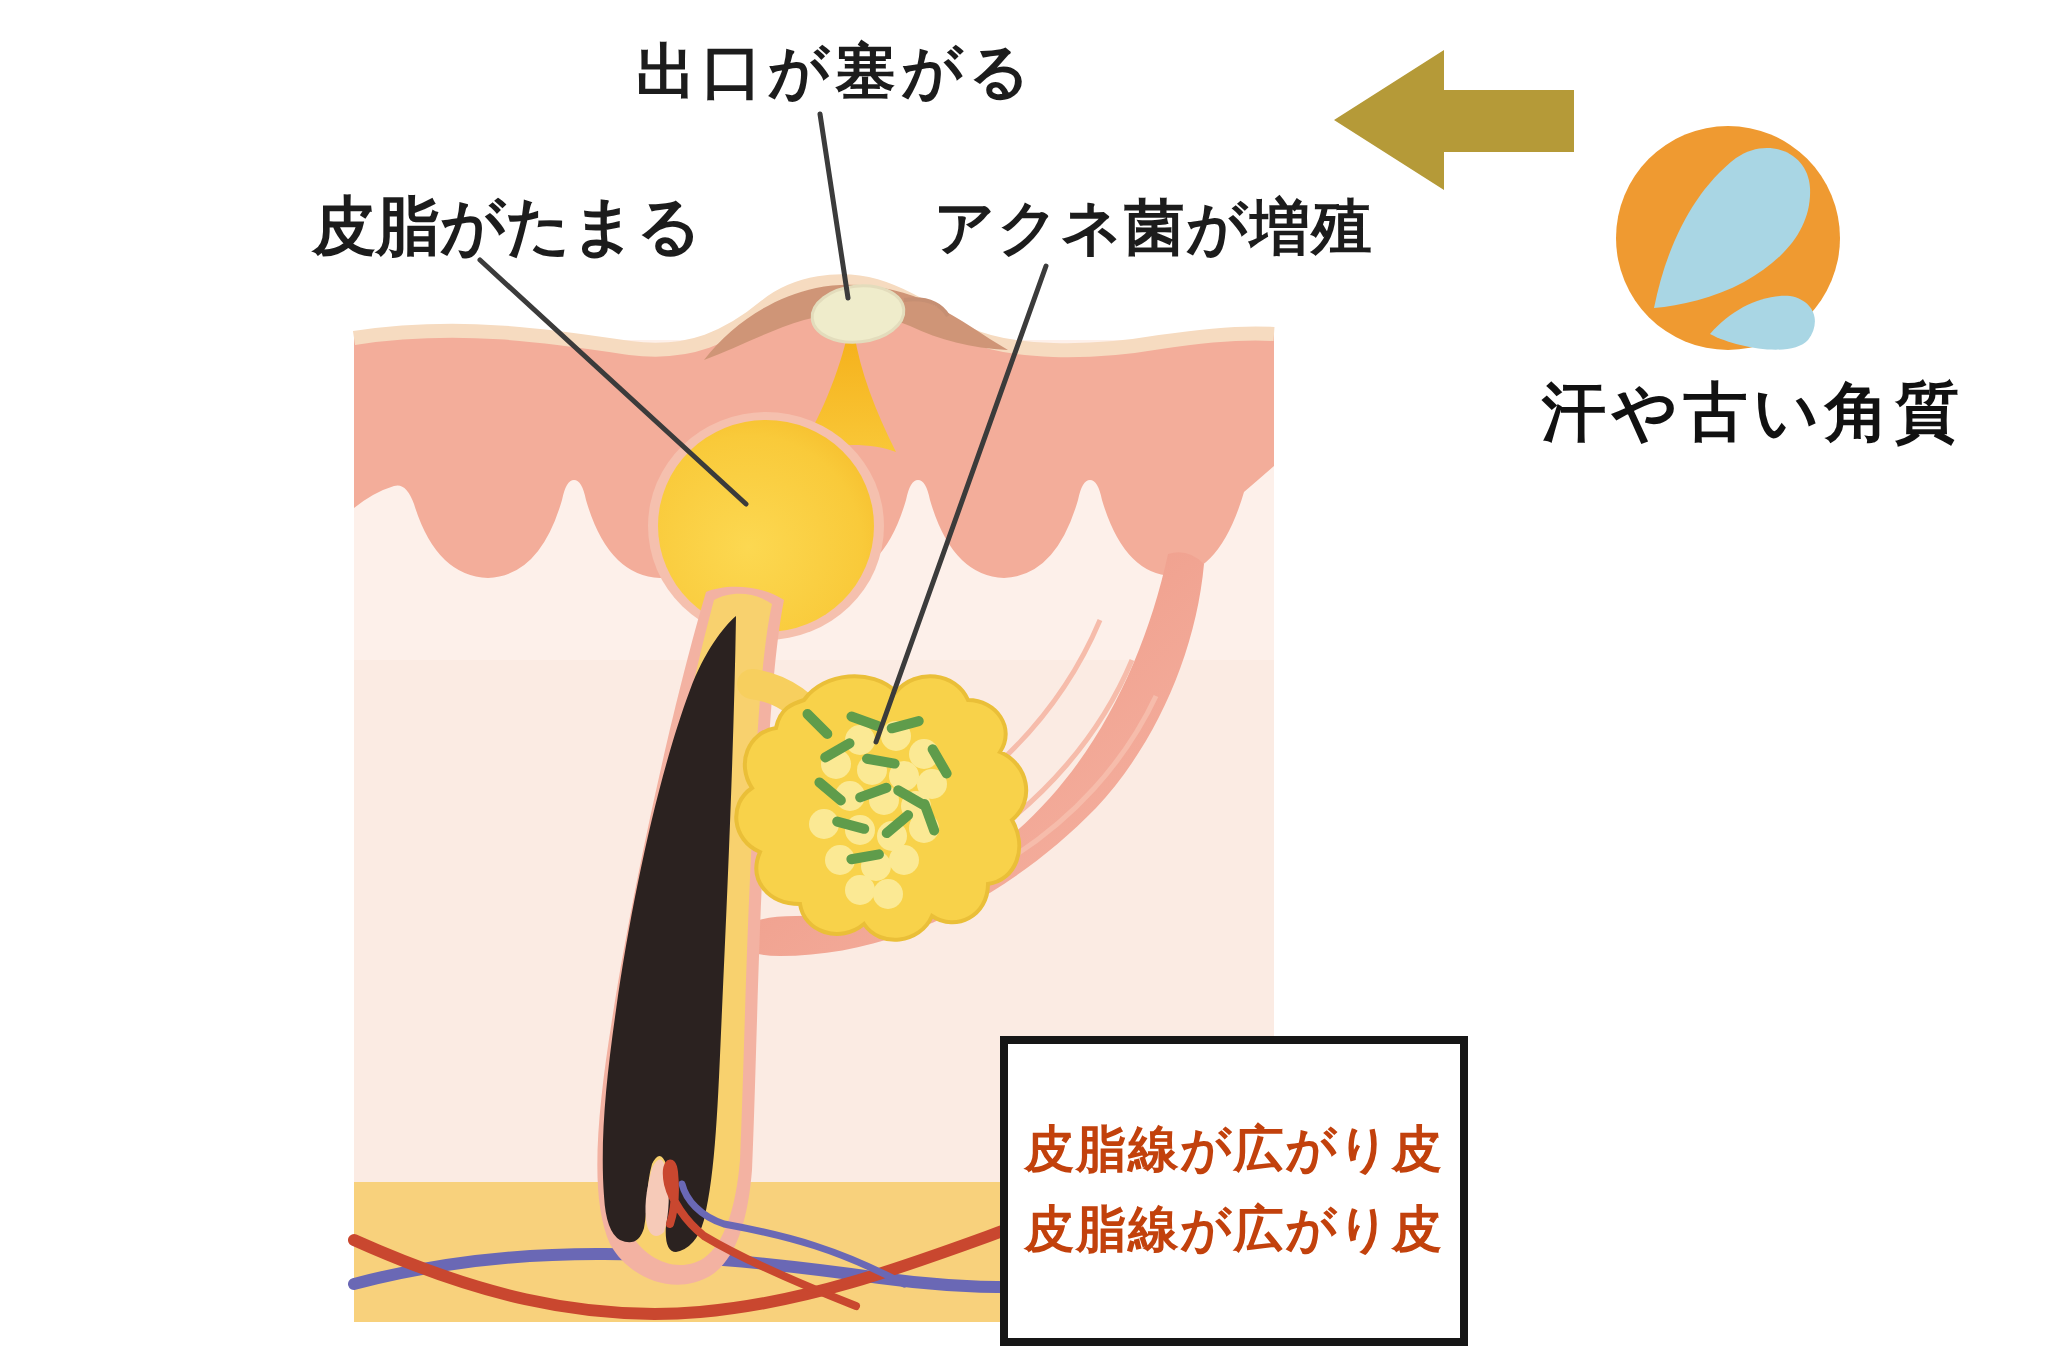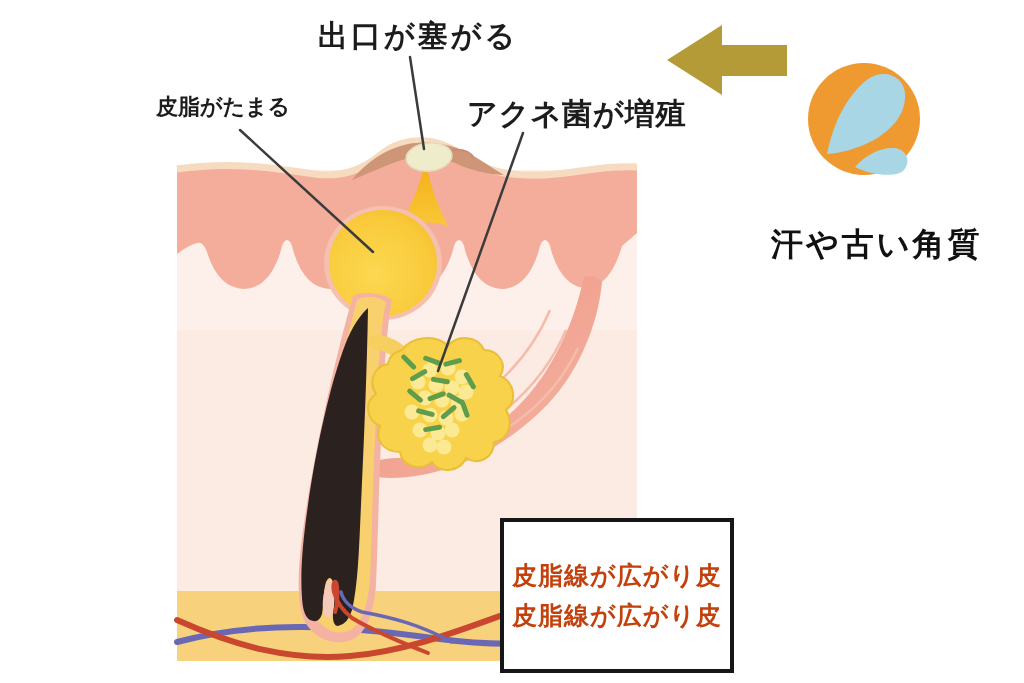--- a/index.html
+++ b/index.html
@@ -1,23 +1,23 @@
 <!DOCTYPE html>
 <html><head>
 <meta charset="utf-8">
 <style>
   html,body{margin:0;padding:0;background:#ffffff;}
   #canvas{position:relative;width:1024px;height:683px;background:#ffffff;overflow:hidden;
           font-family:"Liberation Sans","DejaVu Sans",sans-serif;}
   svg{position:absolute;left:0;top:0;}
   .lbl{position:absolute;font-weight:700;color:#1c1c1c;white-space:nowrap;}
   .lbl-top{left:318px;top:16px;font-size:30px;letter-spacing:3px;}
-  .lbl-left{left:156px;top:92px;font-size:22px;letter-spacing:0px;}
+  .lbl-left{left:156px;top:92px;font-size:32px;letter-spacing:0px;}
   .lbl-right{left:467px;top:94px;font-size:30px;letter-spacing:1px;}
-  .lbl-keratin{left:771px;top:185px;font-size:32px;letter-spacing:3px;color:#111;margin-top:38px;}
+  .lbl-keratin{left:771px;top:185px;font-size:32px;letter-spacing:3px;color:#111;}
   .callout{position:absolute;left:500px;top:518px;width:234px;height:155px;
            box-sizing:border-box;border:4px solid #161616;background:#ffffff;
            display:flex;flex-direction:column;justify-content:center;align-items:center;
            gap:15px;z-index:5;}
   .callout div{font-size:25px;font-weight:700;color:#c2410c;letter-spacing:1px;line-height:1;}
 </style>
 </head>
 <body>
 
 <div id="canvas">

